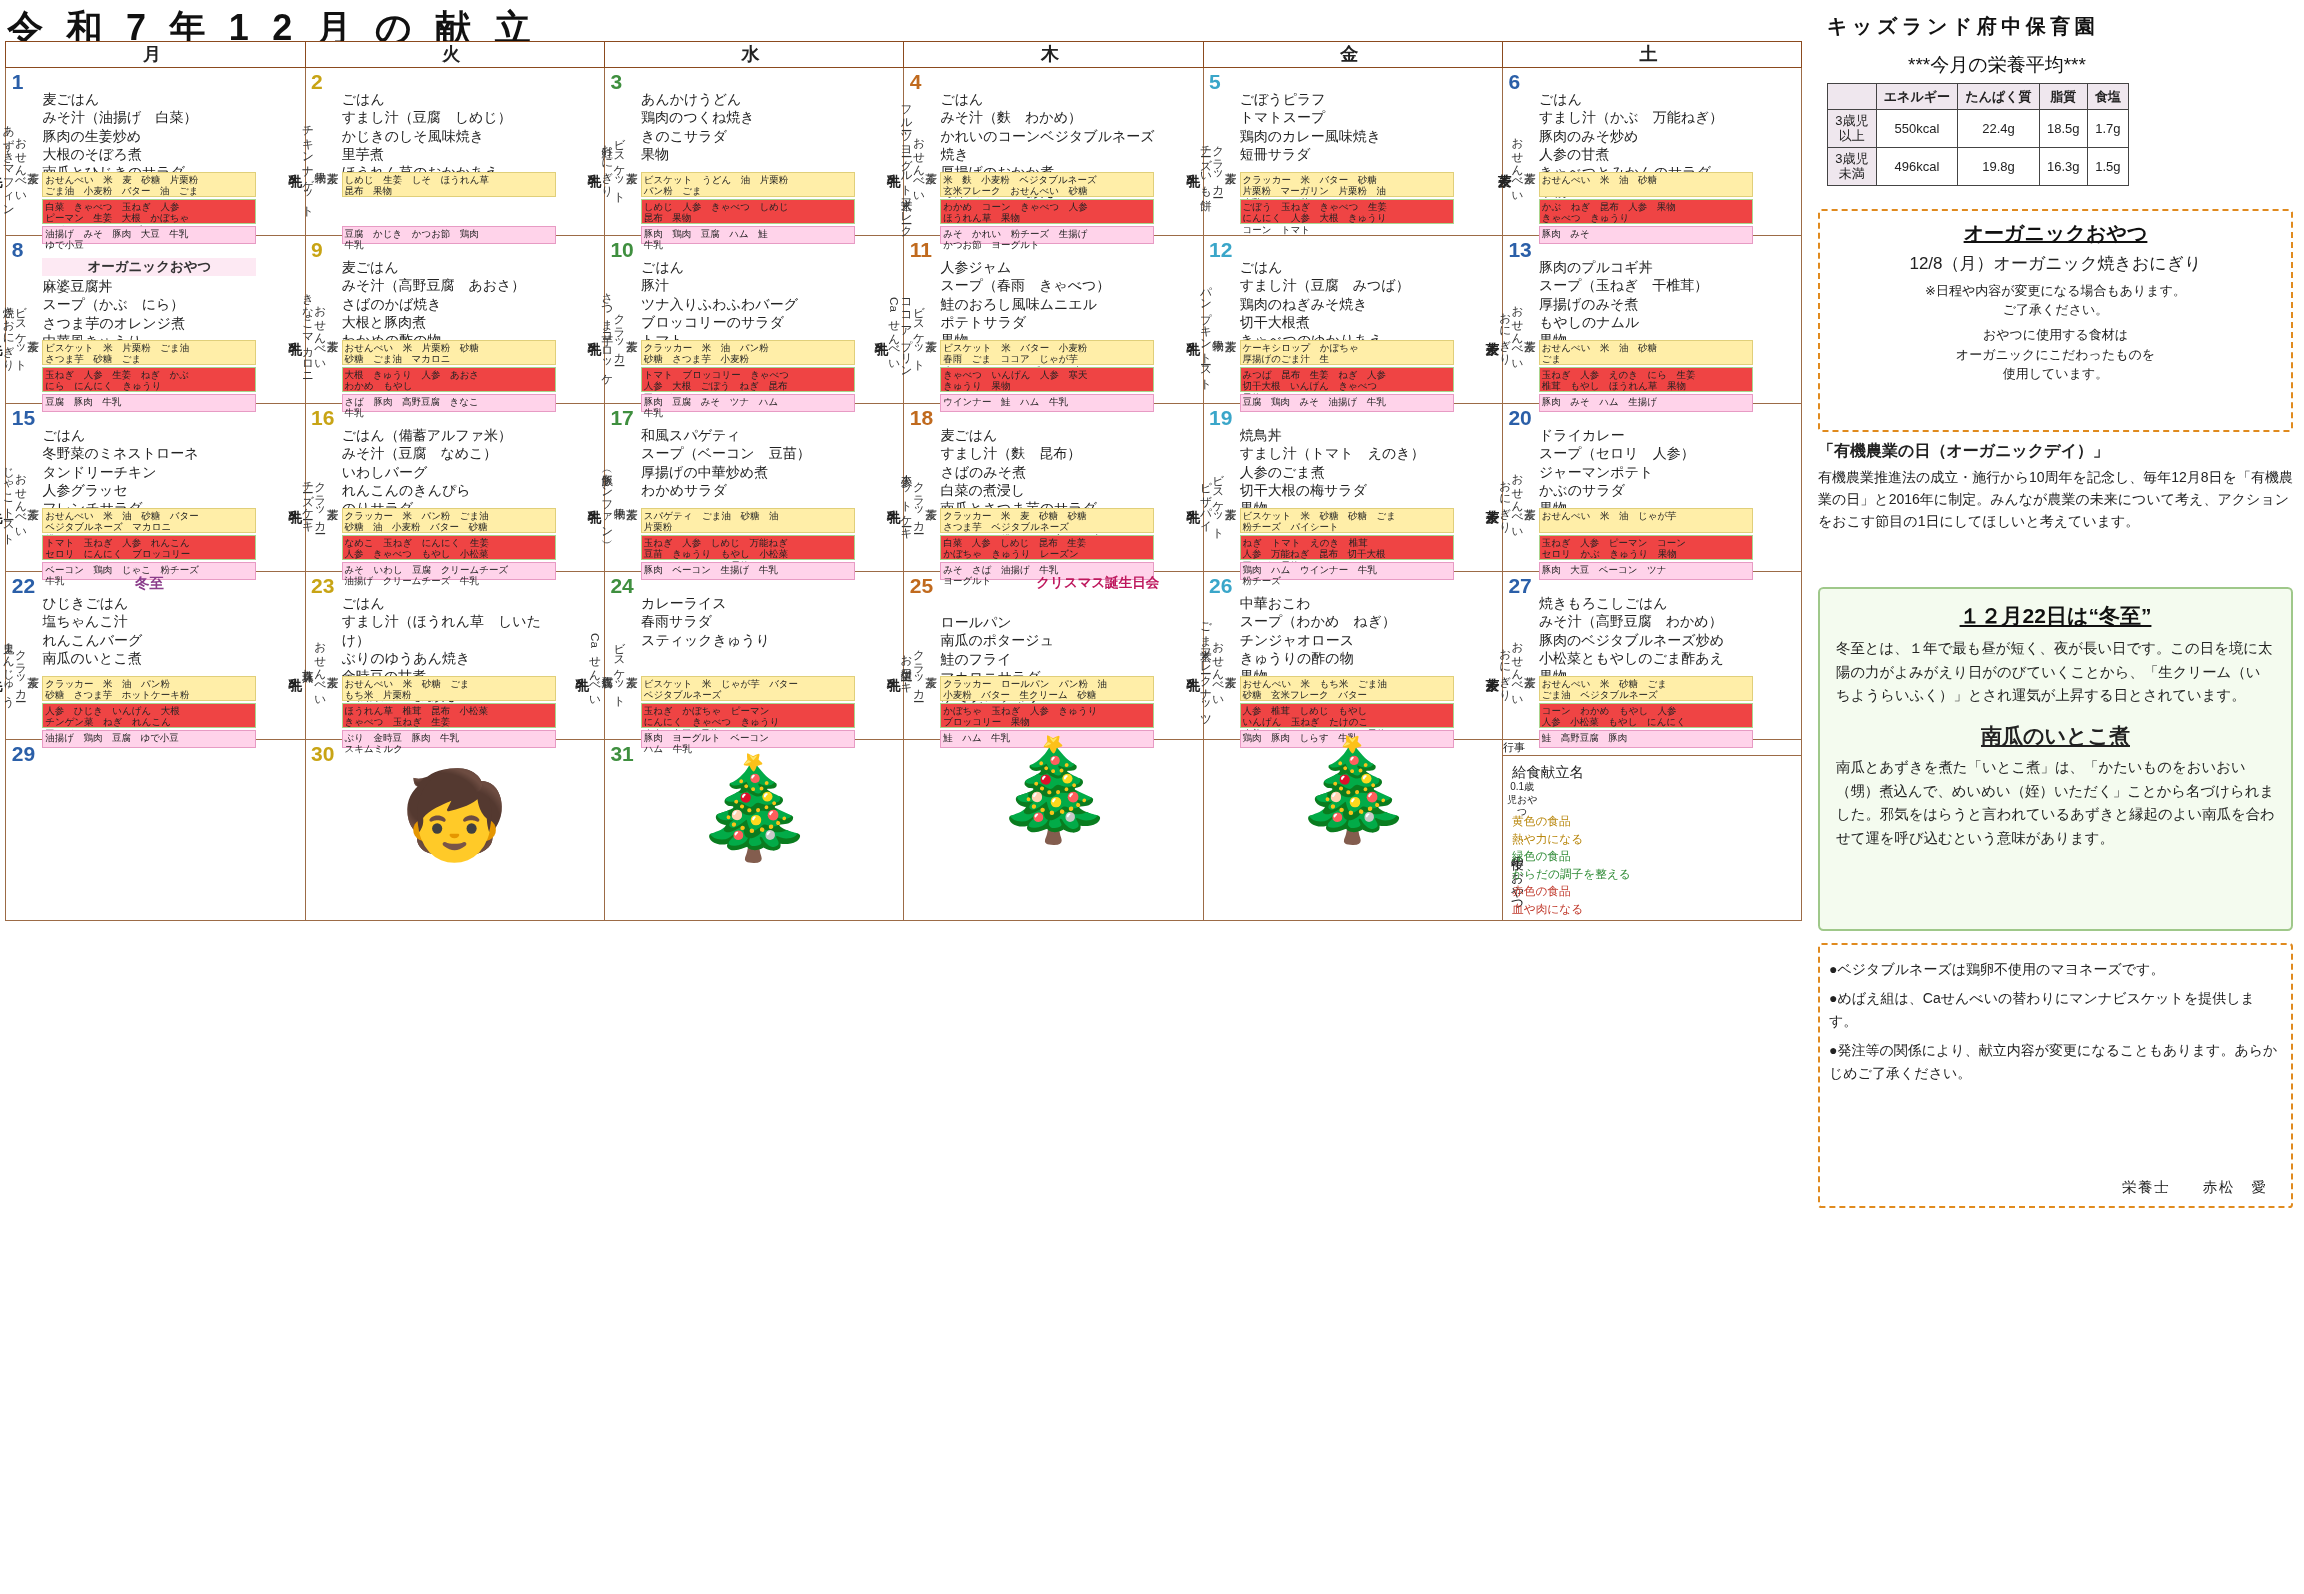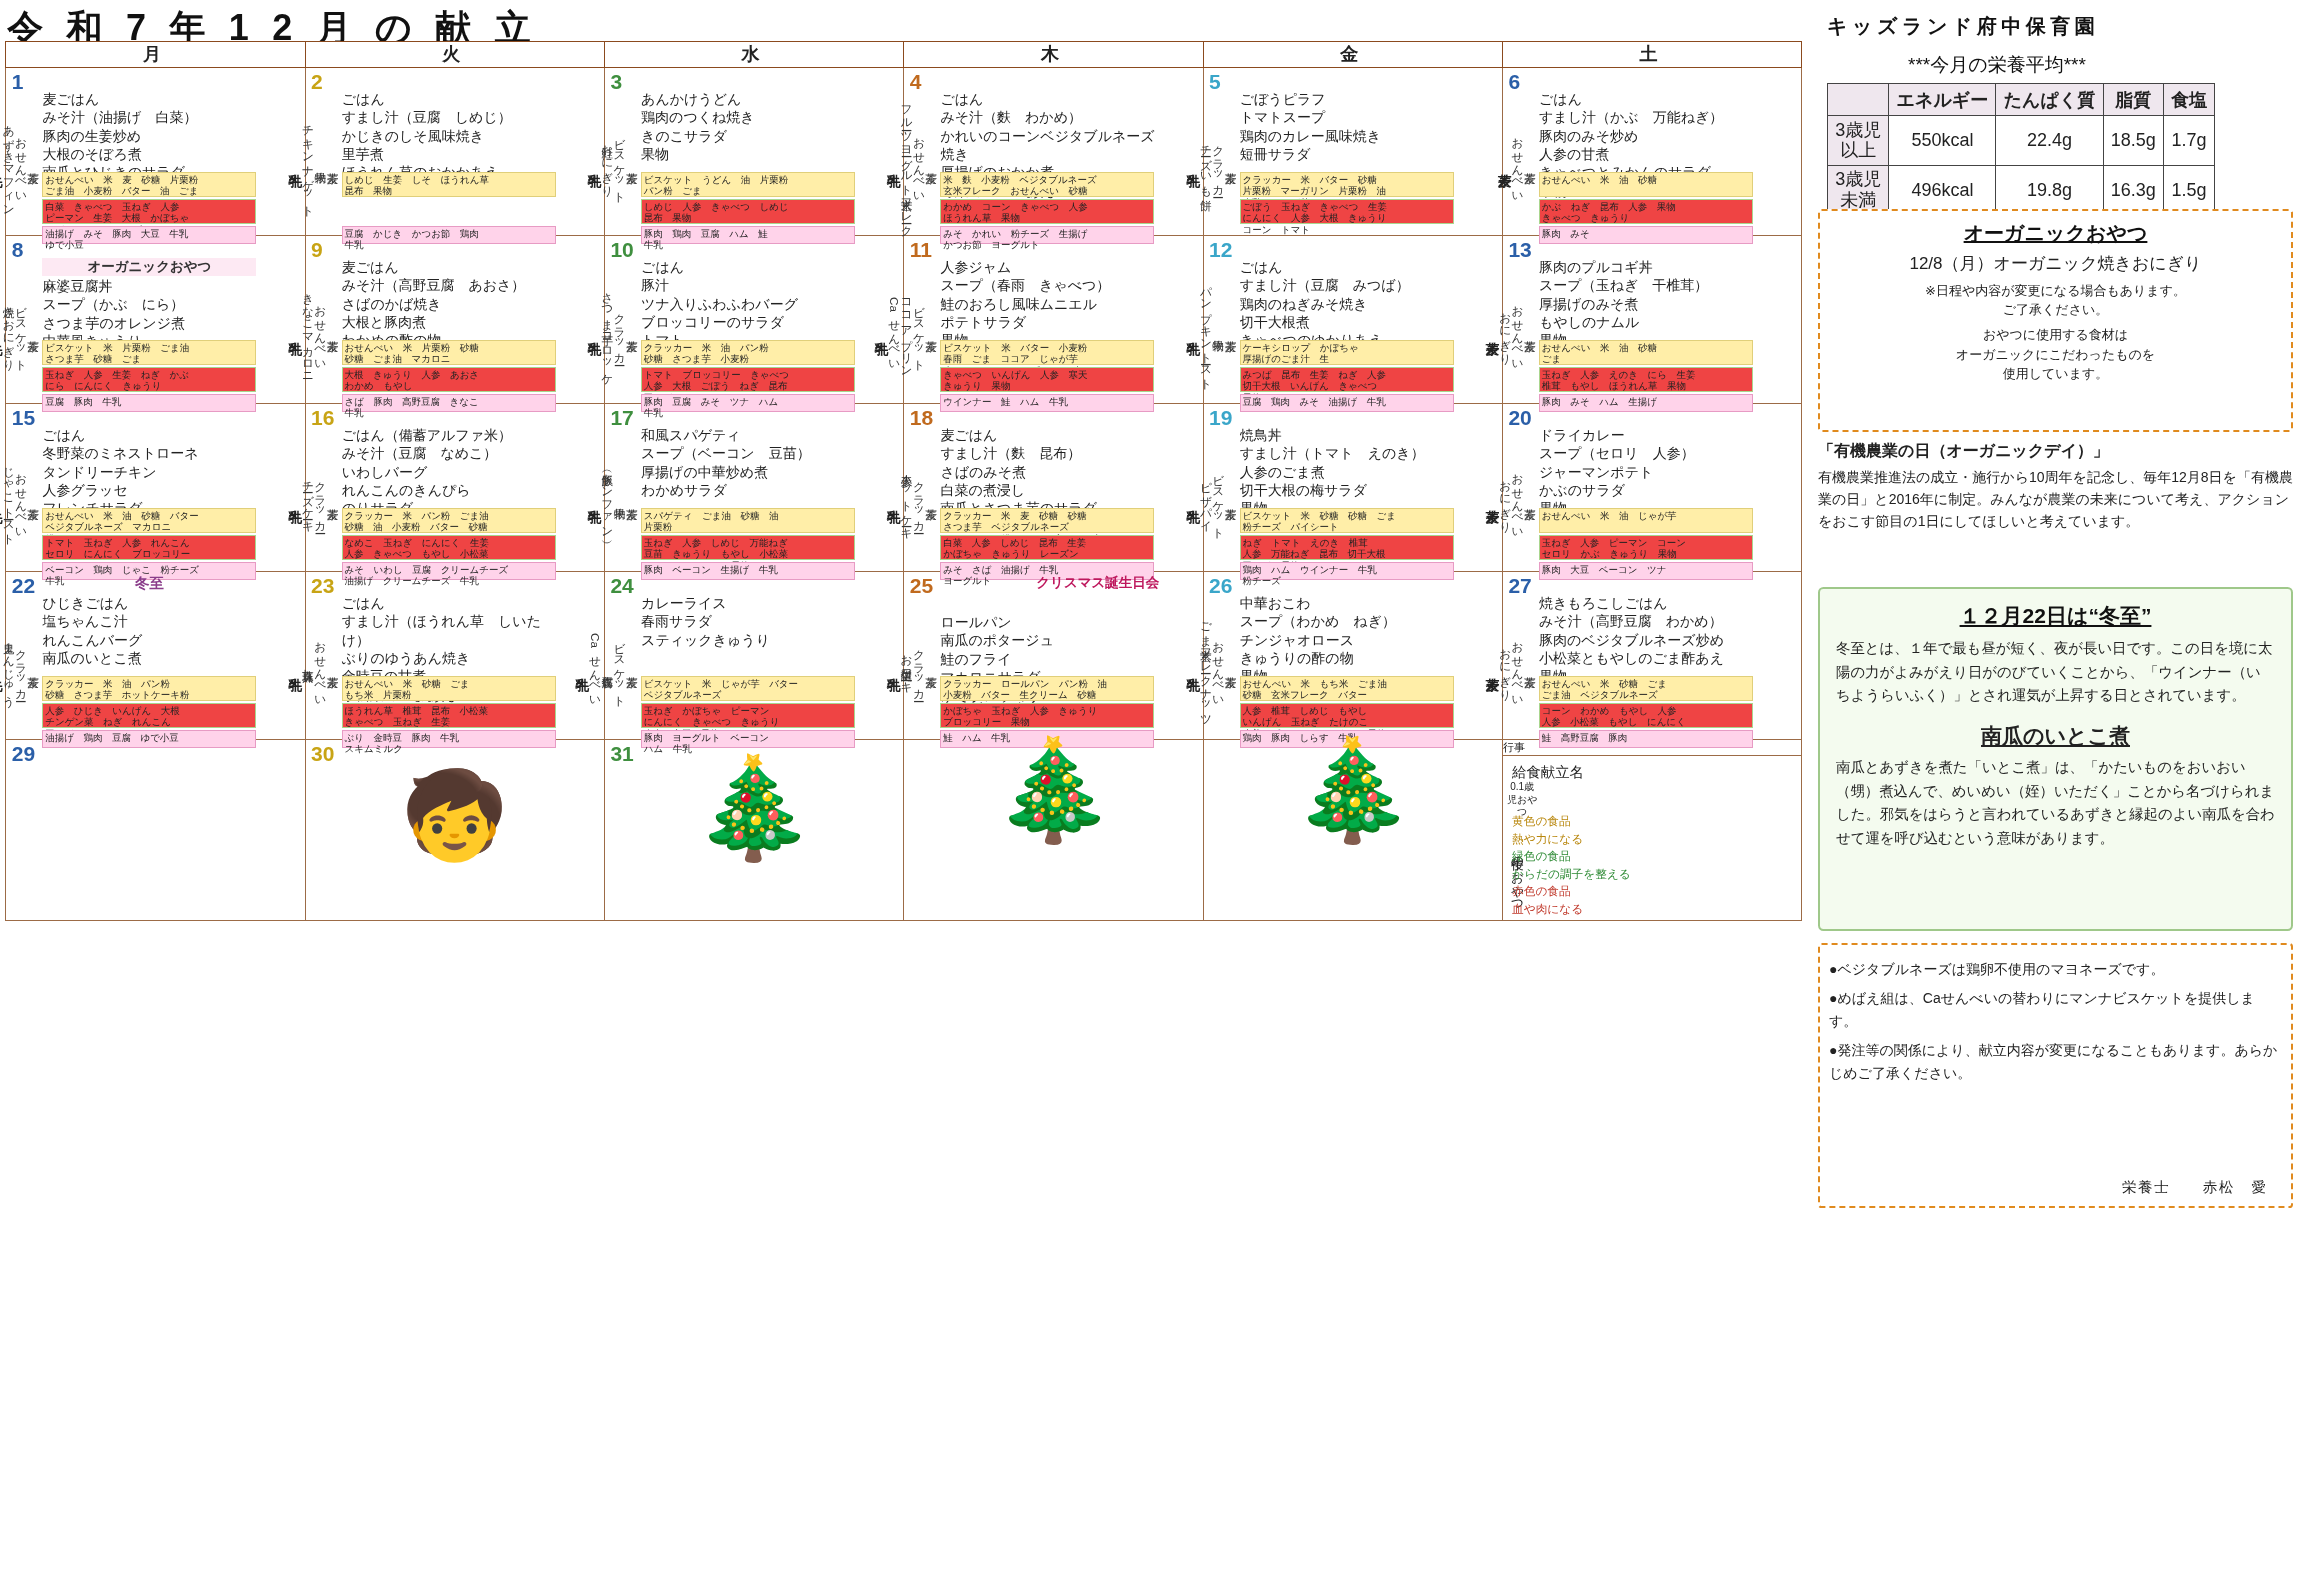--- a/index.html
+++ b/index.html
@@ -3,21 +3,21 @@
 <meta charset="utf-8">
 <style>
   html,body{margin:0;padding:0;background:#fff;}
   body{width:2304px;height:1595px;font-family:"Liberation Sans","DejaVu Sans",sans-serif;color:#222;overflow:hidden;}
   .page{position:relative;width:2304px;height:1595px;}
   
   .title{position:absolute;left:7.2px;top:3.6px;font-size:36px;letter-spacing:23.4px;font-weight:700;color:#111;}
   .school{position:absolute;left:1827px;top:12.6px;font-size:20px;letter-spacing:4.5px;color:#111;font-weight:700;}
   .nutri-title{position:absolute;left:1908px;top:52px;font-size:19px;color:#111;}
   
-  .nutri{position:absolute;left:1827px;top:83px;border-collapse:collapse;font-size:18px;}
+  .nutri{position:absolute;left:1827px;top:83px;border-collapse:collapse;font-size:13px;}
   .nutri td,.nutri th{border:0.9px solid #444;padding:3.6px 7.2px;text-align:center;}
   .nutri th{background:#efe7ee;font-weight:700;}
   .nutri td.rowhdr{background:#efe7ee;font-weight:400;line-height:1.15;}
   
   .cal{position:absolute;left:5.4px;top:41px;width:1797px;border-collapse:collapse;}
   .cal td{border:0.9px solid #9c6b46;vertical-align:top;padding:0;}
   .dowrow td{height:25px;text-align:center;font-size:18px;font-weight:700;border:1.8px solid #8b4a1e;background:#fff;letter-spacing:7.2px;}
   .cell{position:relative;height:167px;width:256px;}
   .cell .daynum{position:absolute;left:5.4px;top:1.8px;font-size:21px;font-weight:700;}
   .mon .daynum{color:#2b5fa8}.tue .daynum{color:#c8a415}.wed .daynum{color:#3f8f3f}
@@ -448,21 +448,21 @@
 使用しています。</div>
   </div>
 
   <div class="panel organicday">
     <h4>「有機農業の日（オーガニックデイ）」</h4>
     <p>有機農業推進法の成立・施行から10周年を記念し、毎年12月8日を「有機農業の日」と2016年に制定。みんなが農業の未来について考え、アクションをおこす節目の1日にしてほしいと考えています。</p>
   </div>
 
   <div class="panel toji-panel">
     <h3>１２月22日は“冬至”</h3>
-    <p>冬至とは、１年で最も昼が短く、夜が長い日です。この日を境に太陽の力がよみがえり日がのびていくことから、「ウインナー（いちようらいふく）」とされ運気が上昇する日とされています。</p>
+    <p>冬至とは、１年で最も昼が短く、夜が長い日です。この日を境に太陽の力がよみがえり日がのびていくことから、「生クリーム（いちようらいふく）」とされ運気が上昇する日とされています。</p>
     <h4>南瓜のいとこ煮</h4>
     <p>南瓜とあずきを煮た「いとこ煮」は、「かたいものをおいおい（甥）煮込んで、めいめい（姪）いただく」ことから名づけられました。邪気をはらうと言われているあずきと縁起のよい南瓜を合わせて運を呼び込むという意味があります。</p>
   </div>
 
   <div class="panel notes">
     <ul id="notes-list">
         <li>●ベジタブルネーズは鶏卵不使用のマヨネーズです。</li>
         <li>●めばえ組は、Caせんべいの替わりにマンナビスケットを提供します。</li>
         <li>●発注等の関係により、献立内容が変更になることもあります。あらかじめご了承ください。</li>
       </ul>

